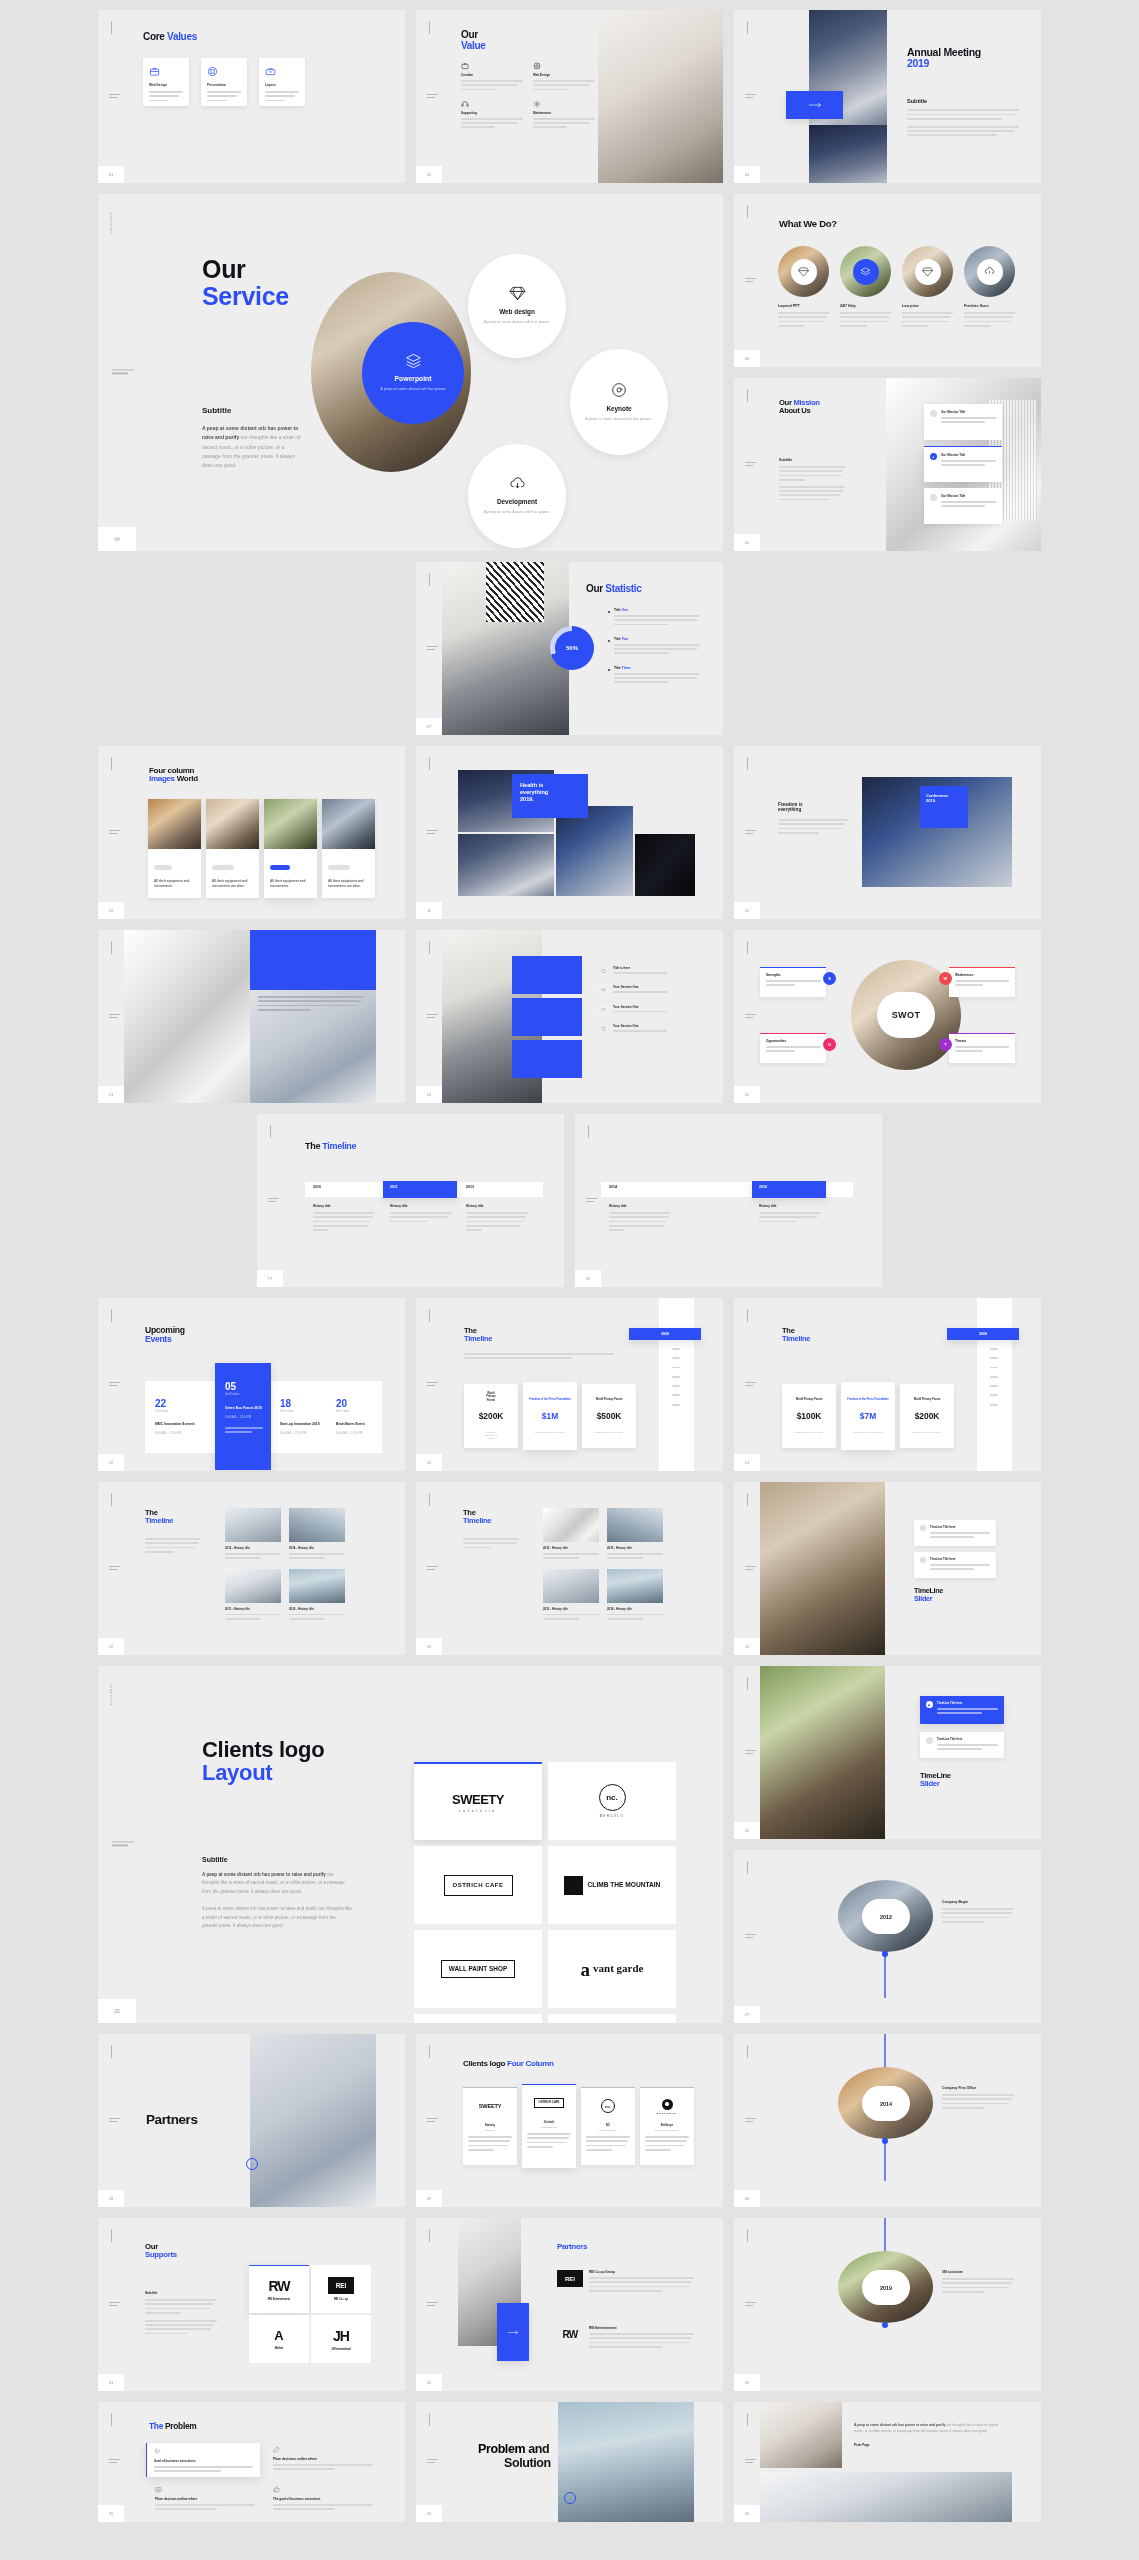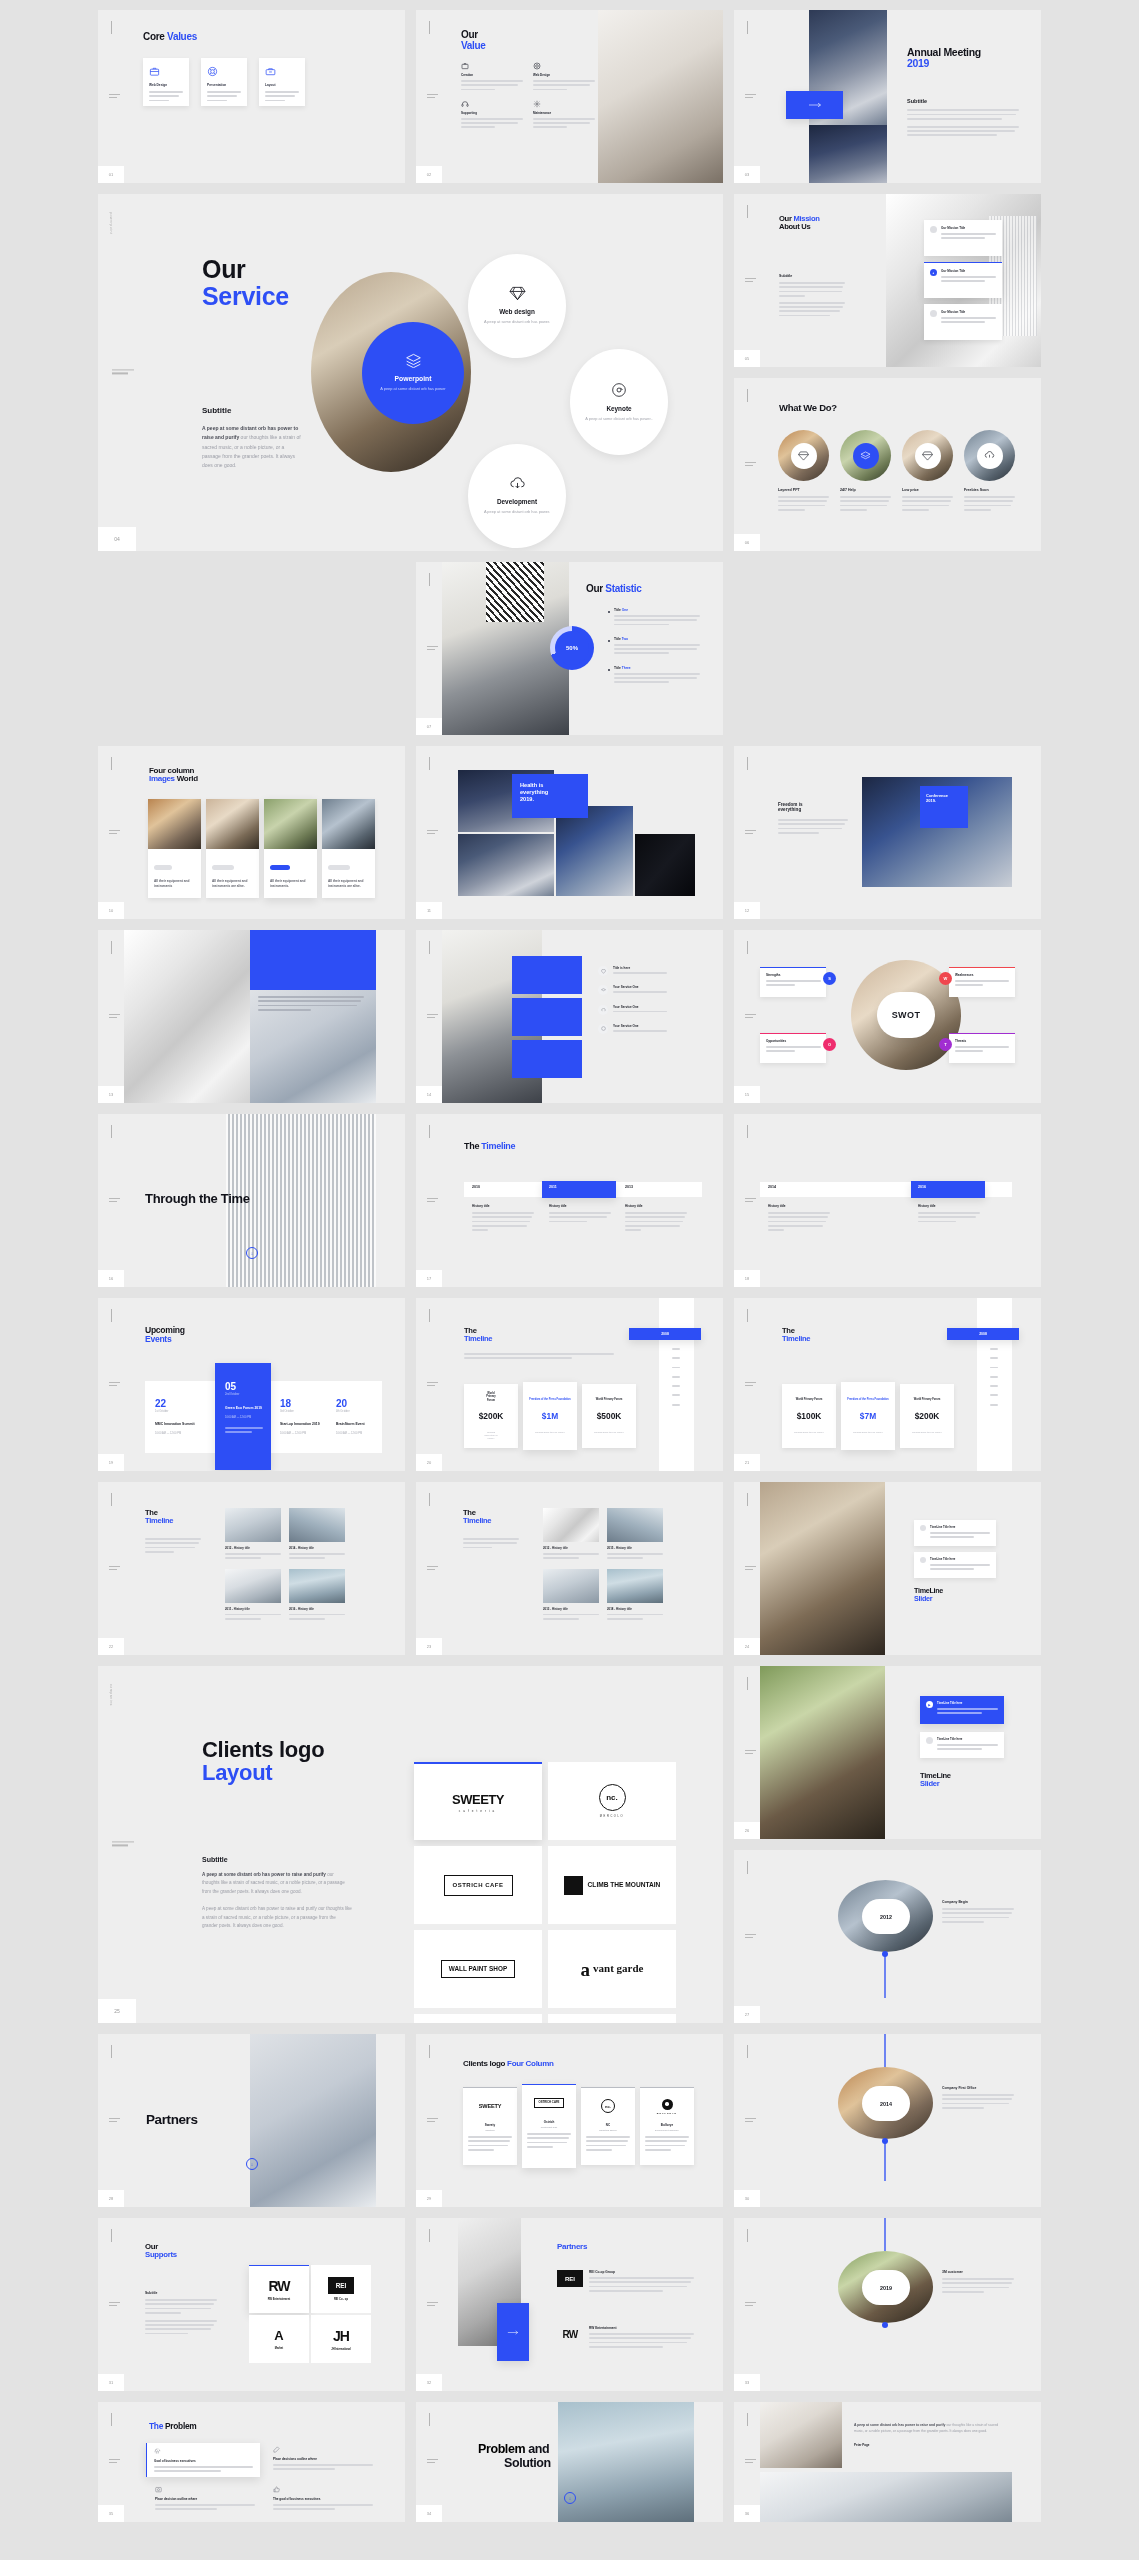--- a/index.html
+++ b/index.html
@@ -310,81 +310,20 @@
     </div>
 
     <div style="display:flex;flex-direction:column;gap:11px;">
 
       <div class="slide w1">
         <div class="tick"></div>
         <div class="hamb">
             <i></i>
             <i></i>
           </div>
-        <div class="abs ph ph-white3d" style="left:152px;top:0;width:155px;height:100%;"></div>
-        <div class="abs ph ph-lines" style="left:255px;top:22px;width:48px;height:120px;opacity:.65;"></div>
-        <div class="abs" style="left:45px;top:21px;">
-          <div class="ttl" style="font-size:7.6px;"><span>Our </span><span class="b">Mission</span><br><span>About Us</span></div>
-        </div>
-        <div class="abs" style="left:45px;top:80px;width:66px;">
-          <div style="font-size:3.6px;font-weight:bold;color:#22242c;">Subtitle</div>
-          <div class="fade-lines sm" style="margin-top:4px;">
-              <i style="width:100%"></i>
-              <i style="width:97%"></i>
-              <i style="width:95%"></i>
-              <i style="width:40%"></i>
-            </div>
-          <div class="fade-lines sm" style="margin-top:5px;">
-              <i style="width:100%"></i>
-              <i style="width:97%"></i>
-              <i style="width:93%"></i>
-              <i style="width:78%"></i>
-            </div>
-        </div>
-        <div class="abs" style="left:190px;top:26px;display:flex;flex-direction:column;gap:6px;">
-          <div class="card shadow-s" style="width:78px;height:36px;padding:6px 6px 0 6px;display:flex;gap:4px;">
-            <span class="circ" style="width:7px;height:7px;background:#dedfe3;flex:0 0 auto;"></span>
-            <div style="flex:1;">
-              <div style="font-size:3px;font-weight:bold;color:#23252d;">Our Mission Title</div>
-              <div class="fade-lines sm" style="margin-top:3px;">
-                  <i style="width:100%"></i>
-                  <i style="width:80%"></i>
-                </div>
-            </div>
-          </div>
-          <div class="card shadow" style="width:78px;height:36px;padding:6px 6px 0 6px;display:flex;gap:4px;border-top:1.6px solid #2d4ef5;">
-            <span class="circ flexc" style="width:7px;height:7px;background:#2d4ef5;flex:0 0 auto;color:#fff;font-size:3px;">●</span>
-            <div style="flex:1;">
-              <div style="font-size:3px;font-weight:bold;color:#23252d;">Our Mission Title</div>
-              <div class="fade-lines sm" style="margin-top:3px;">
-                  <i style="width:100%"></i>
-                  <i style="width:80%"></i>
-                </div>
-            </div>
-          </div>
-          <div class="card shadow-s" style="width:78px;height:36px;padding:6px 6px 0 6px;display:flex;gap:4px;">
-            <span class="circ" style="width:7px;height:7px;background:#dedfe3;flex:0 0 auto;"></span>
-            <div style="flex:1;">
-              <div style="font-size:3px;font-weight:bold;color:#23252d;">Our Mission Title</div>
-              <div class="fade-lines sm" style="margin-top:3px;">
-                  <i style="width:100%"></i>
-                  <i style="width:80%"></i>
-                </div>
-            </div>
-          </div>
-        </div>
-        <div class="pagechip">05</div>
-      </div>
-
-      <div class="slide w1">
-        <div class="tick"></div>
-        <div class="hamb">
-            <i></i>
-            <i></i>
-          </div>
         <div class="abs ttl" style="left:45px;top:25px;font-size:9.5px;">What We Do?</div>
         <div class="abs" style="left:44px;top:52px;display:flex;gap:11px;">
           <div style="width:51px;">
             <div class="ph ph-people1 circ flexc" style="width:51px;height:51px;">
               <span class="wcircle flexc" style="width:26px;height:26px;">
                 <svg class="ic" width="11" height="10" viewBox="0 0 24 22" fill="none" stroke="#22242c" stroke-width="1.4">
                     <path d="M5 2h14l4 6-11 12L1 8z"></path>
                     <path d="M1 8h22"></path>
                   </svg>
               </span>
@@ -443,20 +382,81 @@
             <div style="font-size:3.6px;font-weight:bold;color:#1e2028;margin-top:7px;">Freebies Soon</div>
             <div class="fade-lines sm" style="margin-top:4px;">
                 <i style="width:100%"></i>
                 <i style="width:96%"></i>
                 <i style="width:92%"></i>
                 <i style="width:52%"></i>
               </div>
           </div>
         </div>
         <div class="pagechip">06</div>
+      </div>
+
+      <div class="slide w1">
+        <div class="tick"></div>
+        <div class="hamb">
+            <i></i>
+            <i></i>
+          </div>
+        <div class="abs ph ph-white3d" style="left:152px;top:0;width:155px;height:100%;"></div>
+        <div class="abs ph ph-lines" style="left:255px;top:22px;width:48px;height:120px;opacity:.65;"></div>
+        <div class="abs" style="left:45px;top:21px;">
+          <div class="ttl" style="font-size:7.6px;"><span>Our </span><span class="b">Mission</span><br><span>About Us</span></div>
+        </div>
+        <div class="abs" style="left:45px;top:80px;width:66px;">
+          <div style="font-size:3.6px;font-weight:bold;color:#22242c;">Subtitle</div>
+          <div class="fade-lines sm" style="margin-top:4px;">
+              <i style="width:100%"></i>
+              <i style="width:97%"></i>
+              <i style="width:95%"></i>
+              <i style="width:40%"></i>
+            </div>
+          <div class="fade-lines sm" style="margin-top:5px;">
+              <i style="width:100%"></i>
+              <i style="width:97%"></i>
+              <i style="width:93%"></i>
+              <i style="width:78%"></i>
+            </div>
+        </div>
+        <div class="abs" style="left:190px;top:26px;display:flex;flex-direction:column;gap:6px;">
+          <div class="card shadow-s" style="width:78px;height:36px;padding:6px 6px 0 6px;display:flex;gap:4px;">
+            <span class="circ" style="width:7px;height:7px;background:#dedfe3;flex:0 0 auto;"></span>
+            <div style="flex:1;">
+              <div style="font-size:3px;font-weight:bold;color:#23252d;">Our Mission Title</div>
+              <div class="fade-lines sm" style="margin-top:3px;">
+                  <i style="width:100%"></i>
+                  <i style="width:80%"></i>
+                </div>
+            </div>
+          </div>
+          <div class="card shadow" style="width:78px;height:36px;padding:6px 6px 0 6px;display:flex;gap:4px;border-top:1.6px solid #2d4ef5;">
+            <span class="circ flexc" style="width:7px;height:7px;background:#2d4ef5;flex:0 0 auto;color:#fff;font-size:3px;">●</span>
+            <div style="flex:1;">
+              <div style="font-size:3px;font-weight:bold;color:#23252d;">Our Mission Title</div>
+              <div class="fade-lines sm" style="margin-top:3px;">
+                  <i style="width:100%"></i>
+                  <i style="width:80%"></i>
+                </div>
+            </div>
+          </div>
+          <div class="card shadow-s" style="width:78px;height:36px;padding:6px 6px 0 6px;display:flex;gap:4px;">
+            <span class="circ" style="width:7px;height:7px;background:#dedfe3;flex:0 0 auto;"></span>
+            <div style="flex:1;">
+              <div style="font-size:3px;font-weight:bold;color:#23252d;">Our Mission Title</div>
+              <div class="fade-lines sm" style="margin-top:3px;">
+                  <i style="width:100%"></i>
+                  <i style="width:80%"></i>
+                </div>
+            </div>
+          </div>
+        </div>
+        <div class="pagechip">05</div>
       </div>
     </div>
   </div>
 
   <div class="row">
 
     <div class="slide w1">
       <div class="tick"></div>
       <div class="hamb">
           <i></i>
@@ -723,31 +723,20 @@
           </div>
       </div>
       <span class="abs circ flexc" style="right:89px;top:108px;width:13px;height:13px;background:#a12ed1;color:#fff;font-size:4px;font-weight:bold;">T</span>
 
       <div class="pagechip">15</div>
     </div>
   </div>
 
   <div class="row">
 
-    <div class="slide w1">
-      <div class="tick"></div>
-      <div class="hamb">
-          <i></i>
-          <i></i>
-        </div>
-      <div class="abs ph ph-col" style="left:128px;top:0;width:150px;height:100%;background:repeating-linear-gradient(90deg,#fafafa 0 2px,#bfc3c8 2px 4px);"></div>
-      <div class="abs" style="left:47px;top:77px;font-size:13px;font-weight:bold;color:#101119;letter-spacing:-0.3px;">Through the Time</div>
-      <span class="abs circ flexc" style="left:148px;top:133px;width:12px;height:12px;border:1px solid #2d4ef5;color:#2d4ef5;font-size:5px;">↓</span>
-      <div class="pagechip">16</div>
-    </div>
 
     <div class="slide w1">
       <div class="tick"></div>
       <div class="hamb">
           <i></i>
           <i></i>
         </div>
       <div class="abs ttl" style="left:48px;top:28px;font-size:9px;"><span>The </span><span class="b">Timeline</span></div>
       <div class="abs card" style="left:48px;top:68px;width:238px;height:15px;"></div>
       <div class="abs blue shadow" style="left:126px;top:67px;width:74px;height:17px;"></div>

